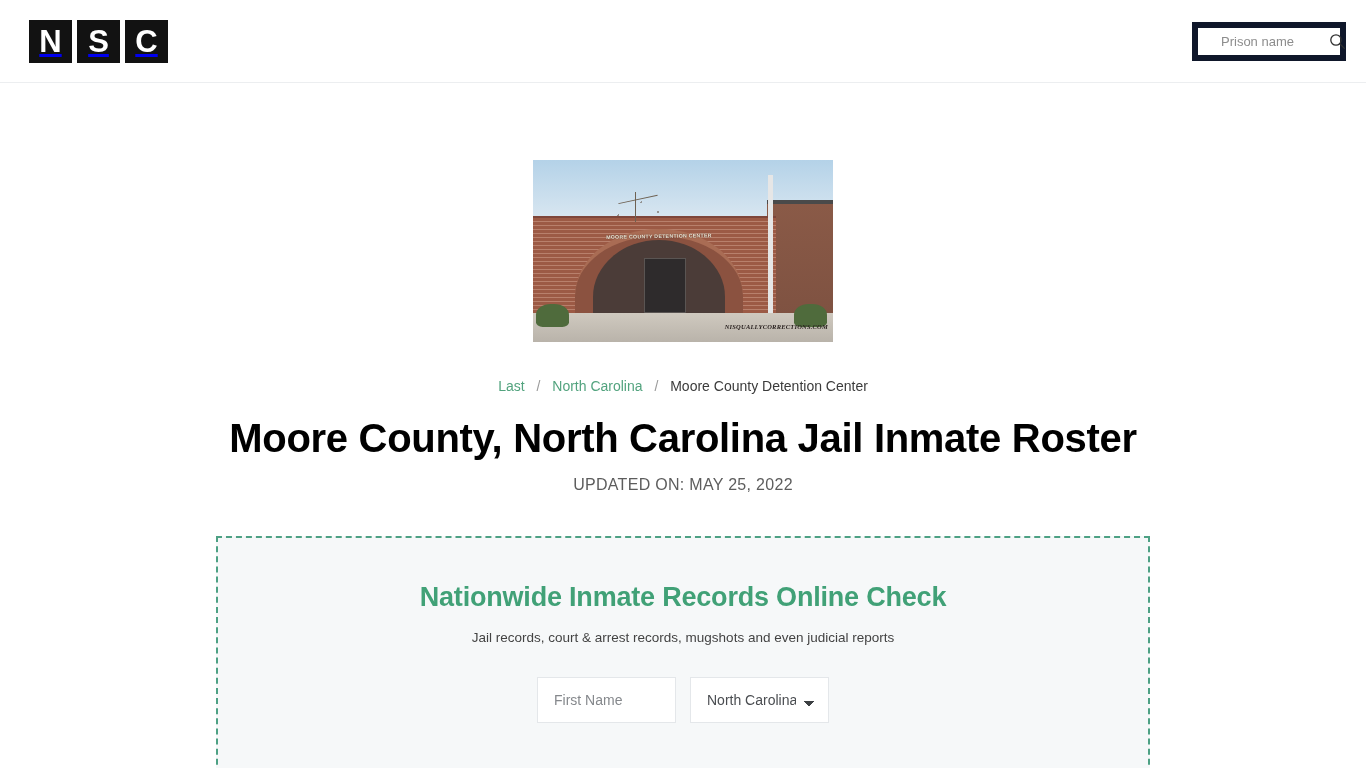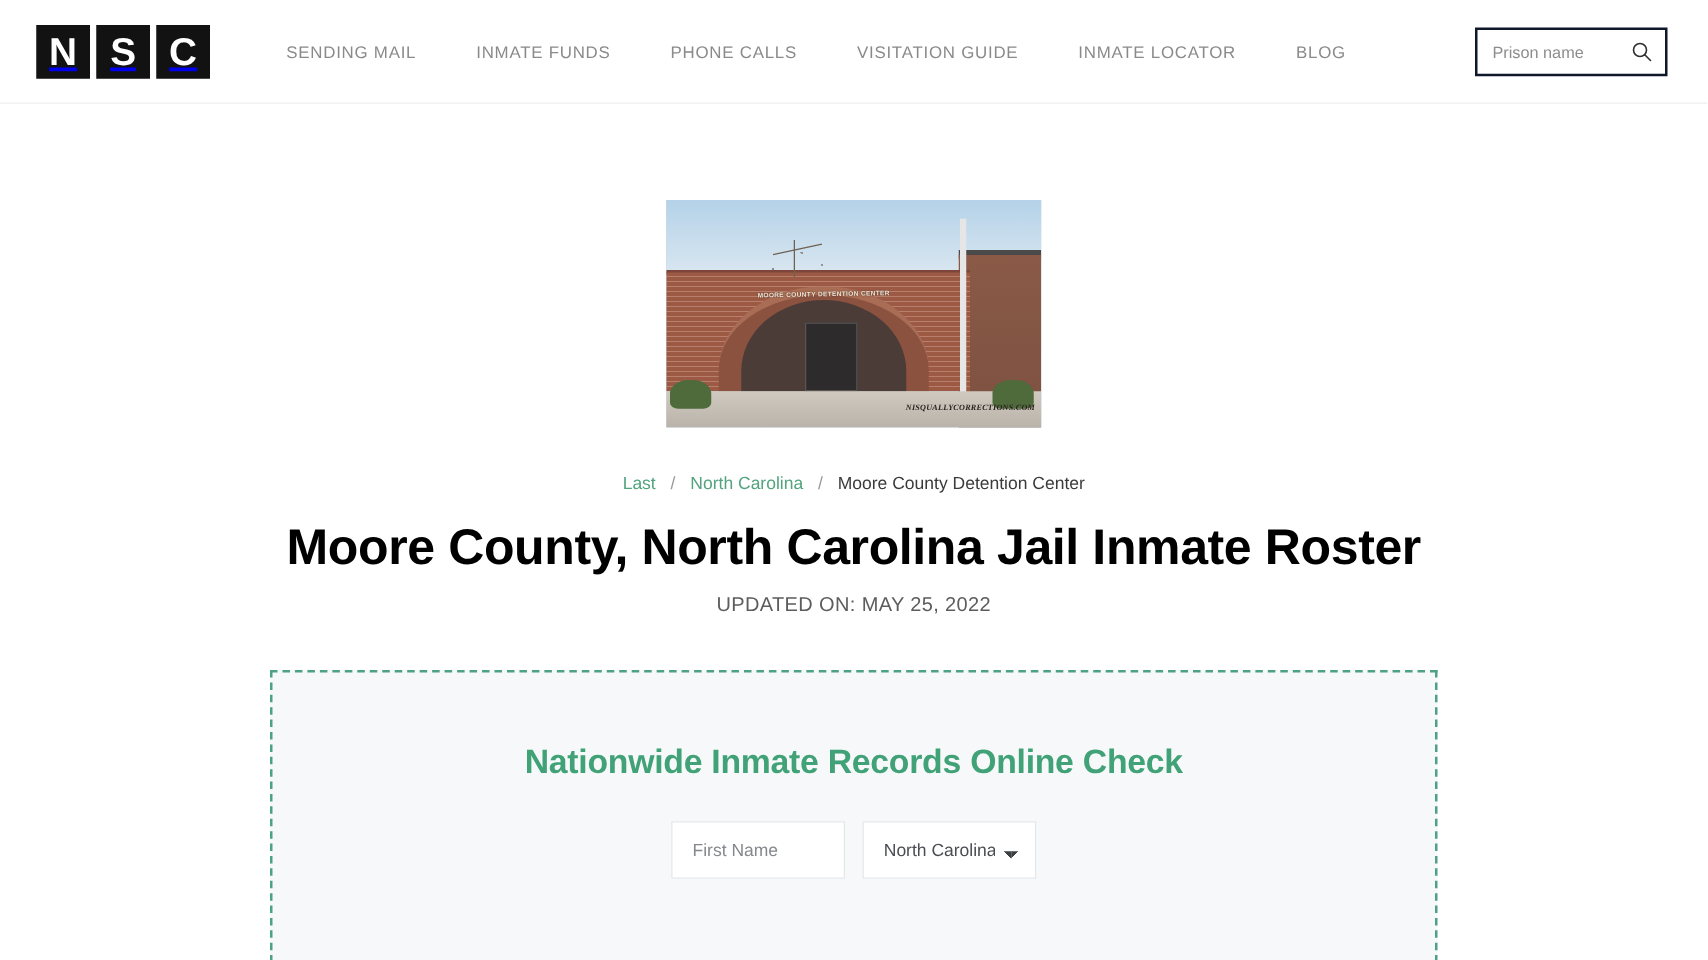--- a/index.html
+++ b/index.html
@@ -53,29 +53,29 @@
     color: #8a8a8a;
     text-transform: uppercase;
     text-decoration: none;
     padding: 8px 24px;
     white-space: nowrap;
     cursor: pointer;
   }
 
   .header-search {
     position: absolute;
-    right: 32px;
+    right: 20px;
     top: 22px;
     width: 154px;
     height: 39px;
-    border: 2px solid #0f172a;
+    border: 6px solid #0f172a;
     background: #fff;
     display: flex;
     align-items: center;
-    padding: 0 10px;
+    padding: 0 21px;
   }
   .header-search input {
     border: none;
     outline: none;
     font-size: 13px;
     color: #7b7b7b;
     font-family: "Liberation Sans", sans-serif;
     width: 110px;
     background: transparent;
   }
@@ -246,21 +246,21 @@
     border: 2px dashed #4da184;
     background: #f6f8f9;
     padding: 44px 0 60px;
     min-height: 244px;
   }
   .widget-title {
     text-align: center;
     font-size: 27px;
     font-weight: bold;
     color: #41a177;
-    margin: 12px;
+    margin: 0;
     letter-spacing: -0.2px;
   }
   .widget-sub {
     text-align: center;
     font-size: 13.5px;
     color: #434343;
     margin-top: 17px;
   }
   .widget-form {
     margin-top: 32px;
@@ -313,28 +313,20 @@
 <body>
 
 <header class="site-header">
 
   <a class="logo" href="#">
     <span class="logo-tile">N</span>
     <span class="logo-tile">S</span>
     <span class="logo-tile">C</span>
   </a>
 
-  <nav class="main-nav">
-    <a class="nav-item" href="#">SENDING MAIL</a>
-    <a class="nav-item" href="#">INMATE FUNDS</a>
-    <a class="nav-item" href="#">PHONE CALLS</a>
-    <a class="nav-item" href="#">VISITATION GUIDE</a>
-    <a class="nav-item" href="#">INMATE LOCATOR</a>
-    <a class="nav-item" href="#">BLOG</a>
-  </nav>
 
   <div class="header-search">
     <input type="text" placeholder="Prison name" style="">
     <button class="search-icon-btn">
       <svg width="17" height="17" viewBox="0 0 17 17" aria-hidden="true">
         <circle cx="7" cy="7" r="5.2" fill="none" stroke="#2f2f2f" stroke-width="1.3"></circle>
         <line x1="10.8" y1="10.8" x2="15.4" y2="15.4" stroke="#2f2f2f" stroke-width="1.3" stroke-linecap="round"></line>
       </svg>
     </button>
   </div>
@@ -367,20 +359,21 @@
     <span class="crumb-sep">/</span>
     <span class="crumb-current">Moore County Detention Center</span>
   </div>
 
   <h1 class="page-title">Moore County, North Carolina Jail Inmate Roster</h1>
 
   <div class="updated-on">UPDATED ON: MAY 25, 2022</div>
 
   <section class="widget">
     <h2 class="widget-title">Nationwide Inmate Records Online Check</h2>
+    <p class="widget-sub">Jail records, court &amp; arrest records, mugshots and even judicial reports</p>
 
     <form class="widget-form">
       <input class="field" type="text" placeholder="First Name" style="">
       <select class="field">
         <option>North Carolina</option>
       </select>
     </form>
   </section>
 
 </main>

